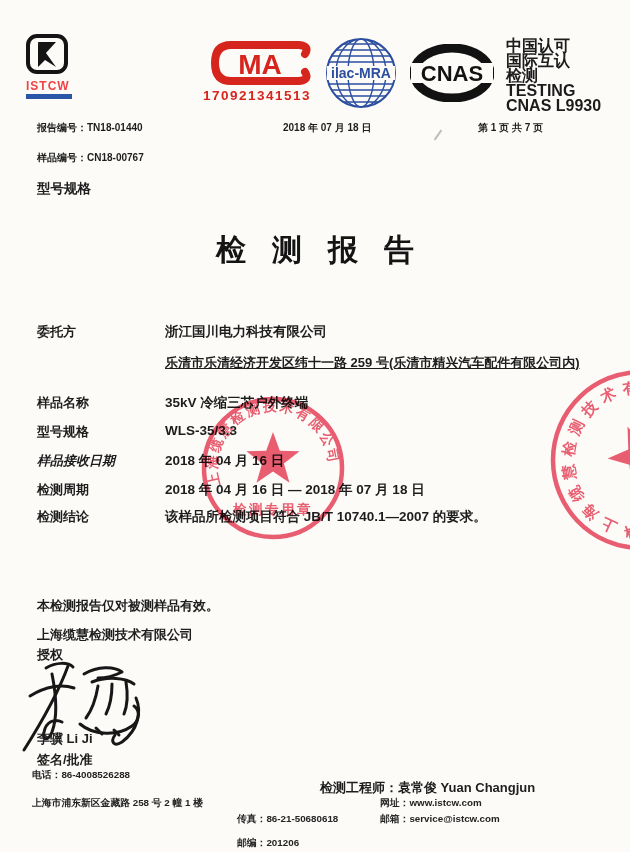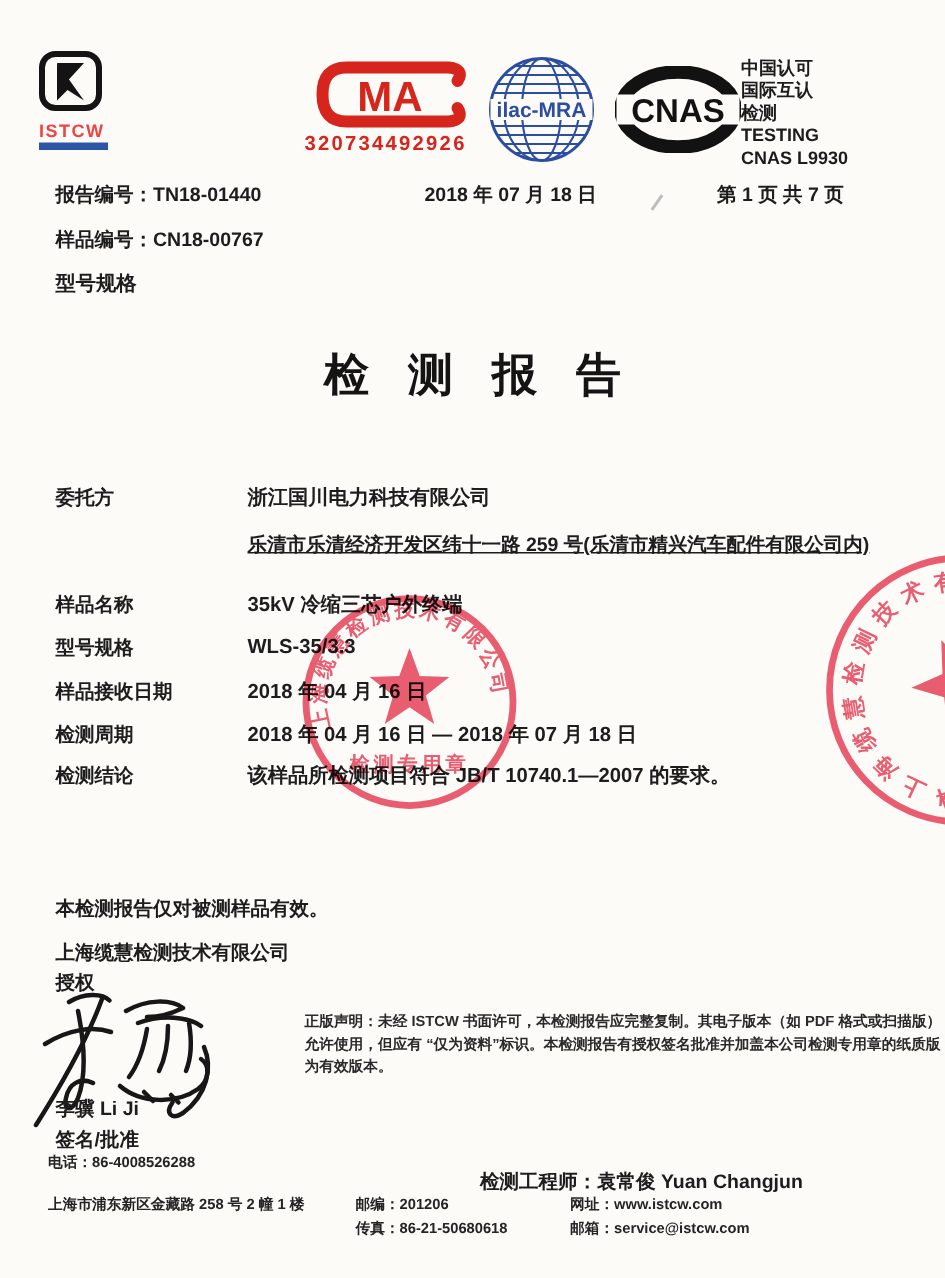--- a/index.html
+++ b/index.html
@@ -8,24 +8,24 @@
     background:#fcfbf8;overflow:hidden;
     font-family:"Liberation Sans","DejaVu Sans",sans-serif;
     color:#222;
   }
   .abs{position:absolute;white-space:nowrap;}
   
   .brand-cn{left:72px;top:46px;font-size:33px;font-weight:900;color:#141414;letter-spacing:1px;}
   .istcw-block{left:26px;top:34px;width:46px;}
   .istcw-word{font-size:12px;font-weight:900;letter-spacing:1px;color:#ef4444;margin-top:1px;}
   .istcw-bar{width:46px;height:5px;background:#2b55a6;margin-top:1px;}
-  .acc-text{left:494px;top:38px;font-size:12px;line-height:15px;font-weight:700;color:#1c1c1c;white-space:normal;width:110px;}
+  .acc-text{left:506px;top:38px;font-size:16px;line-height:15px;font-weight:700;color:#1c1c1c;white-space:normal;width:110px;}
   .cma-num{left:203px;top:88px;font-size:13.5px;font-weight:900;color:#d6251d;letter-spacing:1.5px;}
   
-  .meta{font-size:13px;font-weight:700;color:#1d1d1d;}
+  .meta{font-size:10px;font-weight:700;color:#1d1d1d;}
   
   .title{left:0;right:0;top:230px;text-align:center;font-size:30px;font-weight:900;
          letter-spacing:26px;text-indent:26px;color:#141414;}
   .lbl{font-size:13px;font-weight:700;color:#1d1d1d;}
   .val{font-size:13.5px;font-weight:700;color:#1d1d1d;}
   .small{font-size:9.8px;font-weight:700;color:#2a2a2a;}
   .copyright{left:203px;top:674px;width:428px;white-space:normal;line-height:15px;}
   .footer{font-size:9.8px;font-weight:700;color:#242424;}
   .stamp-svg{position:absolute;mix-blend-mode:multiply;opacity:.85;}
   .artifact{position:absolute;background:#8a8a8a;opacity:.55;}
@@ -44,21 +44,21 @@
     </svg>
     <div class="istcw-word">ISTCW</div>
     <div class="istcw-bar"></div>
   </div>
 
 
   <svg class="abs" style="left:204px;top:36px;" width="112" height="52" viewBox="0 0 112 52">
     <path d="M101,18 Q106,10 95,9 H27 Q11,9 11,27 Q11,45 27,45 H95 Q106,44 101,36" fill="none" stroke="#d6251d" stroke-width="8" stroke-linecap="round"></path>
     <text x="56" y="38" text-anchor="middle" font-size="28" font-weight="900" fill="#d6251d">MA</text>
   </svg>
-  <div class="abs cma-num">320734492926</div>
+  <div class="abs cma-num">170921341513</div>
 
   <svg class="abs" style="left:324px;top:36px;" width="74" height="74" viewBox="0 0 74 74">
     <defs>
         <clipPath id="ilacclip">
           <circle cx="37" cy="37" r="34"></circle>
         </clipPath>
       </defs>
     <g clip-path="url(#ilacclip)" stroke="#2b4ea0" stroke-width="1.4" fill="none">
       <line x1="0" y1="8" x2="74" y2="8"></line>
         <line x1="0" y1="14" x2="74" y2="14"></line>
@@ -105,21 +105,21 @@
   <div class="abs lbl" style="left:37px;top:323px;">委托方</div>
   <div class="abs val" style="left:165px;top:323px;">浙江国川电力科技有限公司</div>
   <div class="abs val" style="left:165px;top:354px;font-size:13px;text-decoration:underline;">乐清市乐清经济开发区纬十一路 259 号(乐清市精兴汽车配件有限公司内)</div>
 
   <div class="abs lbl" style="left:37px;top:394px;">样品名称</div>
   <div class="abs val" style="left:165px;top:394px;">35kV 冷缩三芯户外终端</div>
 
   <div class="abs lbl" style="left:37px;top:423px;">型号规格</div>
   <div class="abs val" style="left:165px;top:423px;">WLS-35/3.3</div>
 
-  <div class="abs lbl" style="left:37px;top:452px;">样品接收日期</div>
+  <div class="abs lbl" style="left:37px;top:452px;font-style:italic;">样品接收日期</div>
   <div class="abs val" style="left:165px;top:452px;">2018 年 04 月 16 日</div>
 
   <div class="abs lbl" style="left:37px;top:481px;">检测周期</div>
   <div class="abs val" style="left:165px;top:481px;">2018 年 04 月 16 日 — 2018 年 07 月 18 日</div>
 
   <div class="abs lbl" style="left:37px;top:508px;">检测结论</div>
   <div class="abs val" style="left:165px;top:508px;">该样品所检测项目符合 JB/T 10740.1—2007 的要求。</div>
 
   <svg class="stamp-svg" style="left:198px;top:390px;" width="150" height="160" viewBox="0 0 150 160">
     <defs>
@@ -162,28 +162,27 @@
       <path d="M80,28 C78,40 74,52 68,60"></path>
       <path d="M94,26 C94,38 92,48 88,56"></path>
       <path d="M108,24 C110,36 110,46 106,56"></path>
       <path d="M62,66 C76,78 100,78 114,68 C122,62 122,52 116,48"></path>
       <path d="M118,40 C124,54 120,72 104,84 C96,89 92,84 97,77"></path>
       <path d="M78,70 l6,6"></path>
       <path d="M96,72 l5,5"></path>
     </g>
   </svg>
 
-  <div class="abs small copyright">正版声明：未经 ISTCW 书面许可，本检测报告应完整复制。其电子版本（如 PDF 格式或扫描版）允许使用，但应有 “仅为资料”标识。本检测报告有授权签名批准并加盖本公司检测专用章的纸质版为有效版本。</div>
 
   <div class="abs lbl" style="left:37px;top:730px;">李骥 Li Ji</div>
   <div class="abs lbl" style="left:37px;top:751px;">签名/批准</div>
 
   <div class="abs lbl" style="left:320px;top:779px;">检测工程师：袁常俊 Yuan Changjun</div>
 
   <div class="abs footer" style="left:32px;top:797px;">上海市浦东新区金藏路 258 号 2 幢 1 楼</div>
-  <div class="abs footer" style="left:237px;top:797px;">邮编：201206</div>
+  <div class="abs footer" style="left:237px;top:837px;">邮编：201206</div>
   <div class="abs footer" style="left:380px;top:797px;">网址：www.istcw.com</div>
 
   <div class="abs footer" style="left:32px;top:769px;">电话：86-4008526288</div>
   <div class="abs footer" style="left:237px;top:813px;">传真：86-21-50680618</div>
   <div class="abs footer" style="left:380px;top:813px;">邮箱：service@istcw.com</div>
 
 </div>
 
 </body></html>

